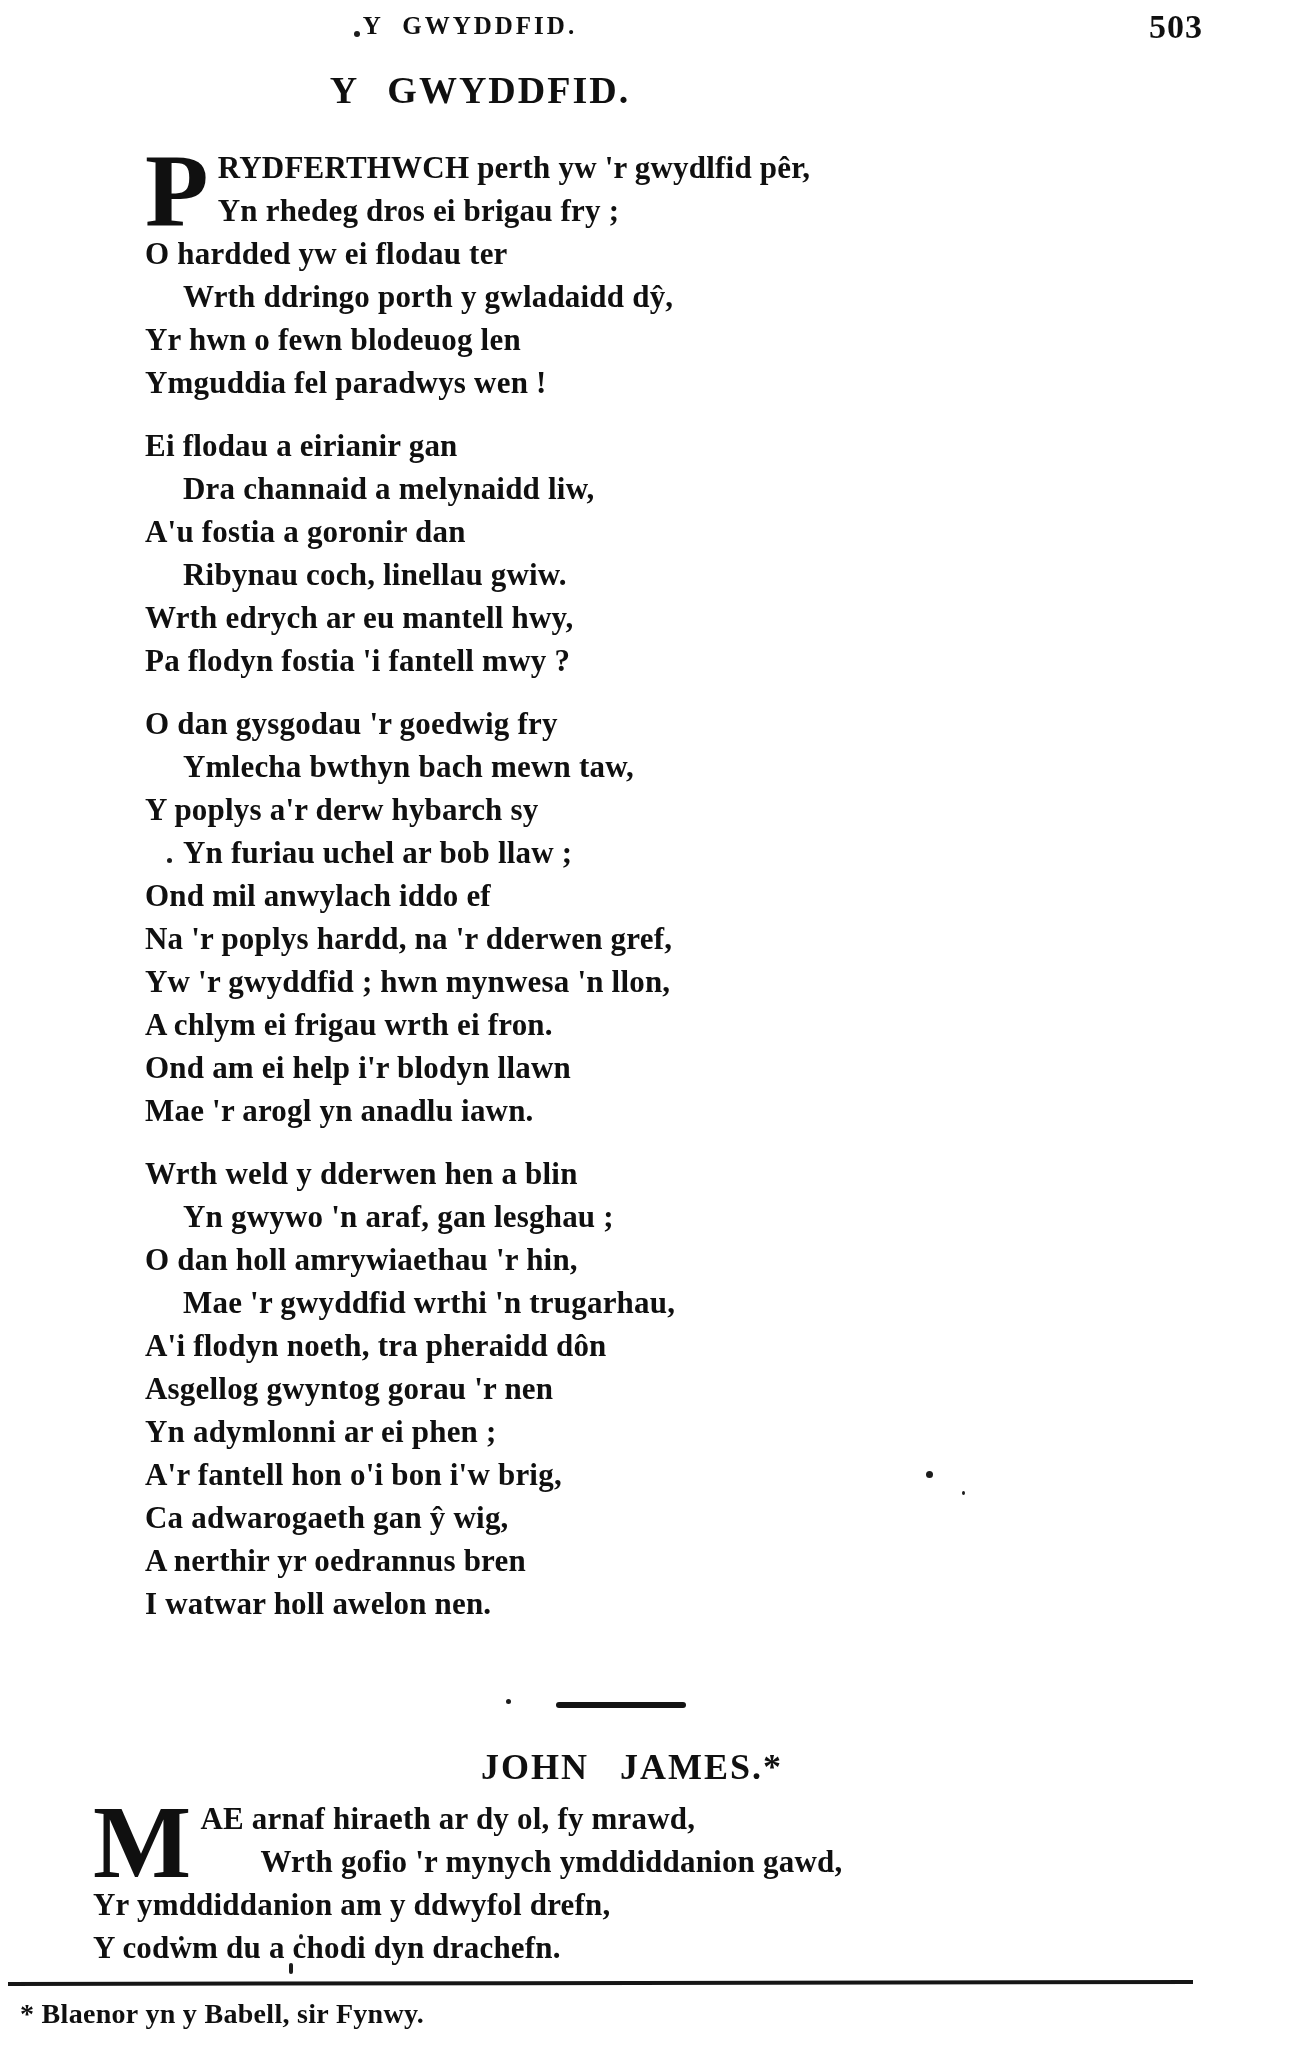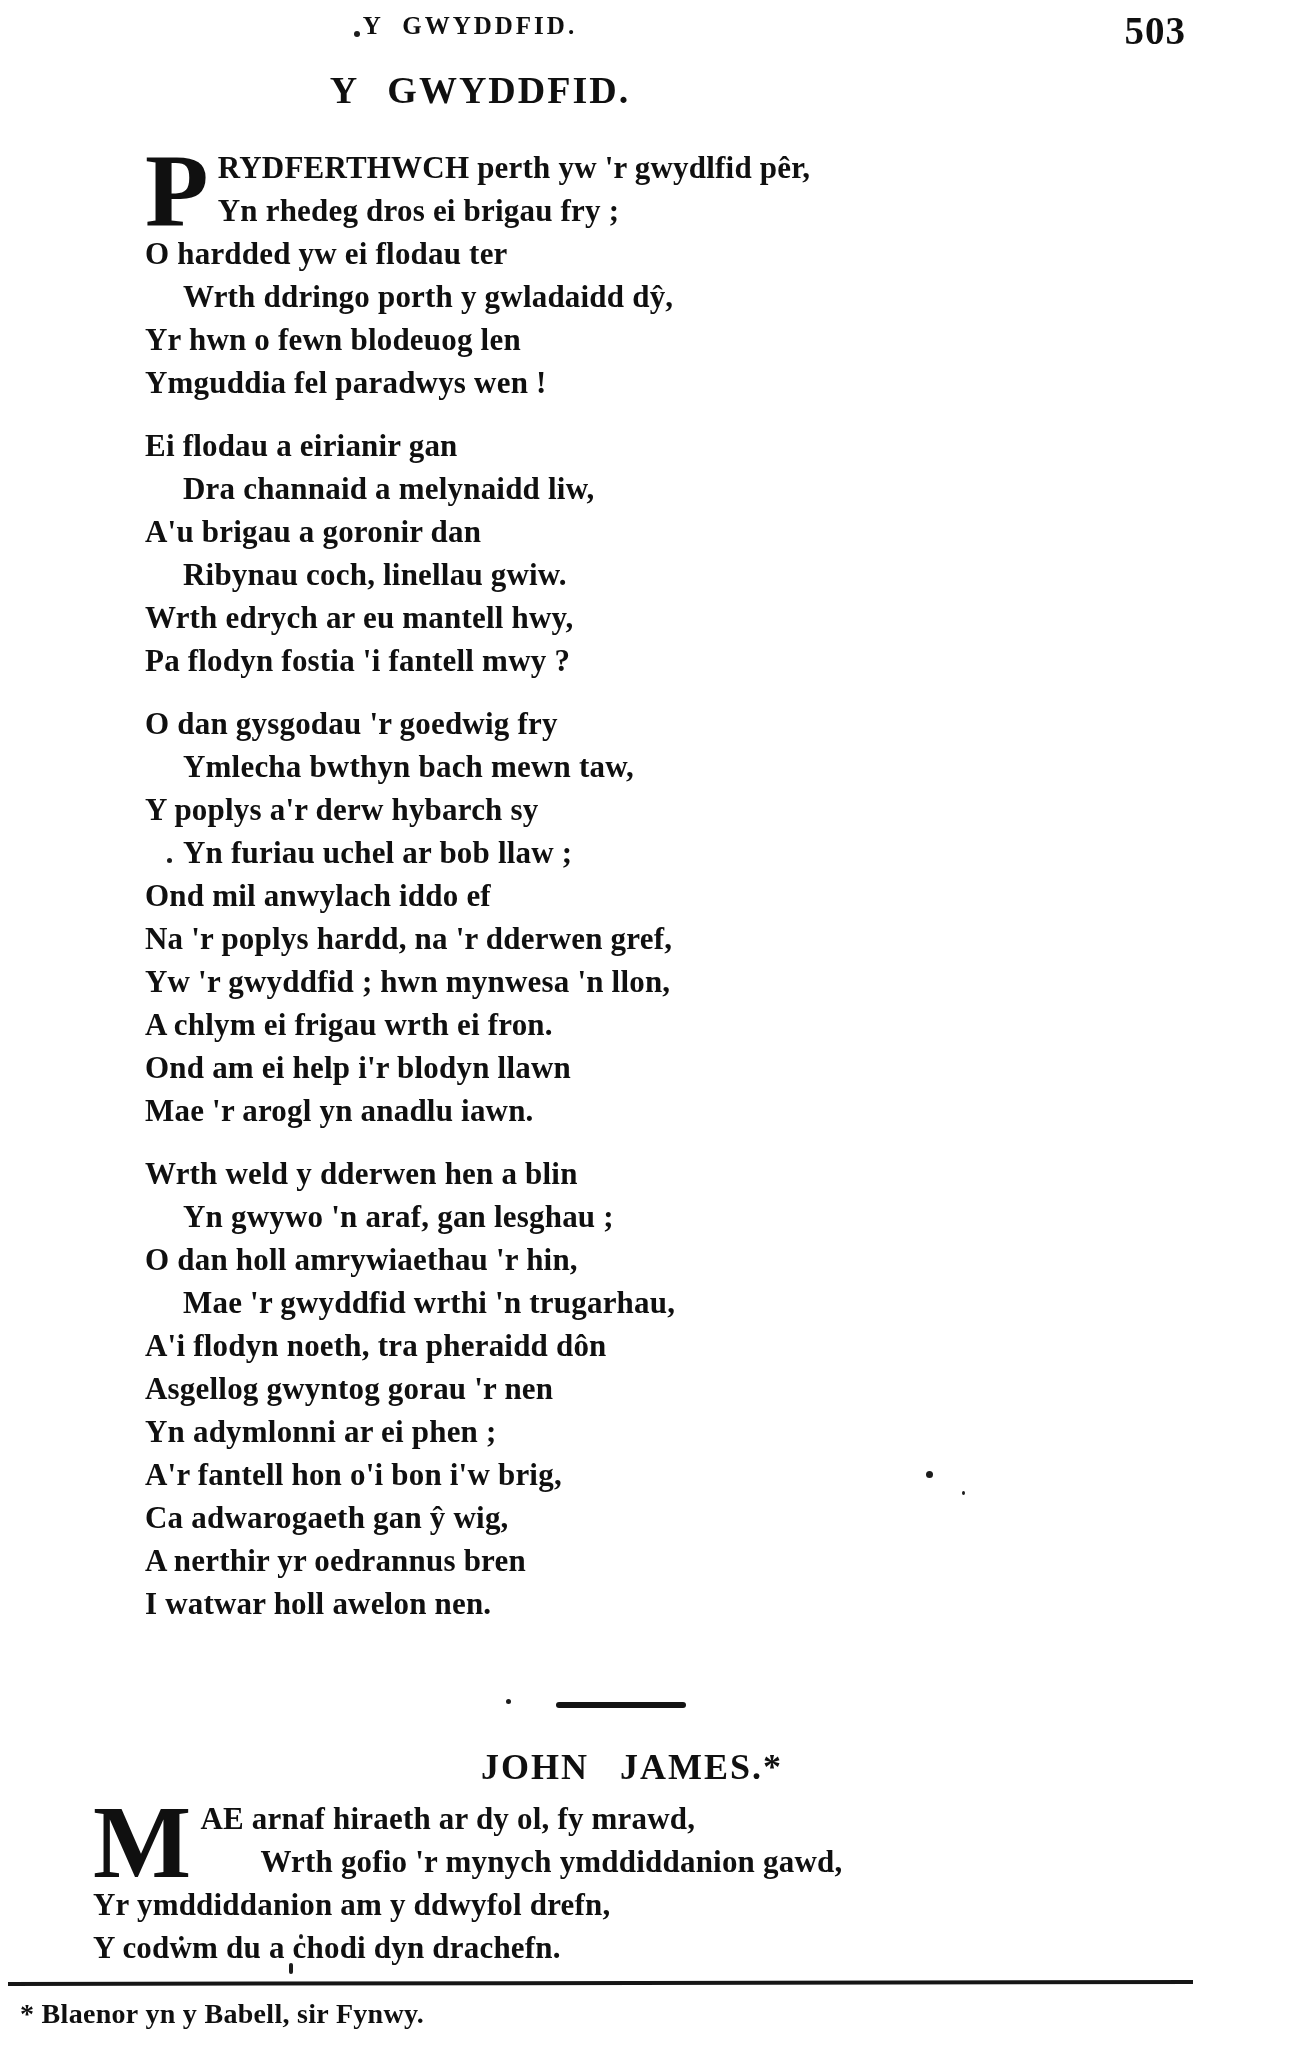--- a/index.html
+++ b/index.html
@@ -8,22 +8,22 @@
     background:#ffffff;color:#101010;
     font-family:"Liberation Serif","DejaVu Serif",serif;
     font-weight:bold;
     position:relative;overflow:hidden;
   }
   .running-header{
     position:absolute;top:12px;left:0;width:940px;
     text-align:center;font-size:25px;letter-spacing:3px;word-spacing:10px;
   }
   .page-number{
-    position:absolute;top:8px;right:115px;
-    font-size:39px;letter-spacing:1px;
+    position:absolute;top:8px;right:98px;
+    font-size:34px;letter-spacing:1px;
   }
   .poem-title{
     position:absolute;top:68px;left:0;width:960px;margin:0;
     text-align:center;font-size:38px;letter-spacing:2px;word-spacing:18px;
   }
   .poem{position:absolute;}
   #poem1{top:146px;left:145px;}
   #poem2{top:1797px;left:93px;}
   .stanza{margin-bottom:20px;}
   .line{
@@ -70,21 +70,21 @@
       <div class="line"><span class="drop">P</span>RYDFERTHWCH perth yw 'r gwydlfid pêr,</div>
       <div class="line">Yn rhedeg dros ei brigau fry ;</div>
       <div class="line">O hardded yw ei flodau ter</div>
       <div class="line ind1">Wrth ddringo porth y gwladaidd dŷ,</div>
       <div class="line">Yr hwn o fewn blodeuog len</div>
       <div class="line">Ymguddia fel paradwys wen !</div>
     </div>
     <div class="stanza">
       <div class="line">Ei flodau a eirianir gan</div>
       <div class="line ind1">Dra channaid a melynaidd liw,</div>
-      <div class="line">A'u brigau a goronir dan</div>
+      <div class="line">A'u fostia a goronir dan</div>
       <div class="line ind1">Ribynau coch, linellau gwiw.</div>
       <div class="line">Wrth edrych ar eu mantell hwy,</div>
       <div class="line">Pa flodyn fostia 'i fantell mwy ?</div>
     </div>
     <div class="stanza">
       <div class="line">O dan gysgodau 'r goedwig fry</div>
       <div class="line ind1">Ymlecha bwthyn bach mewn taw,</div>
       <div class="line">Y poplys a'r derw hybarch sy</div>
       <div class="line ind1">Yn furiau uchel ar bob llaw ;</div>
       <div class="line">Ond mil anwylach iddo ef</div>

